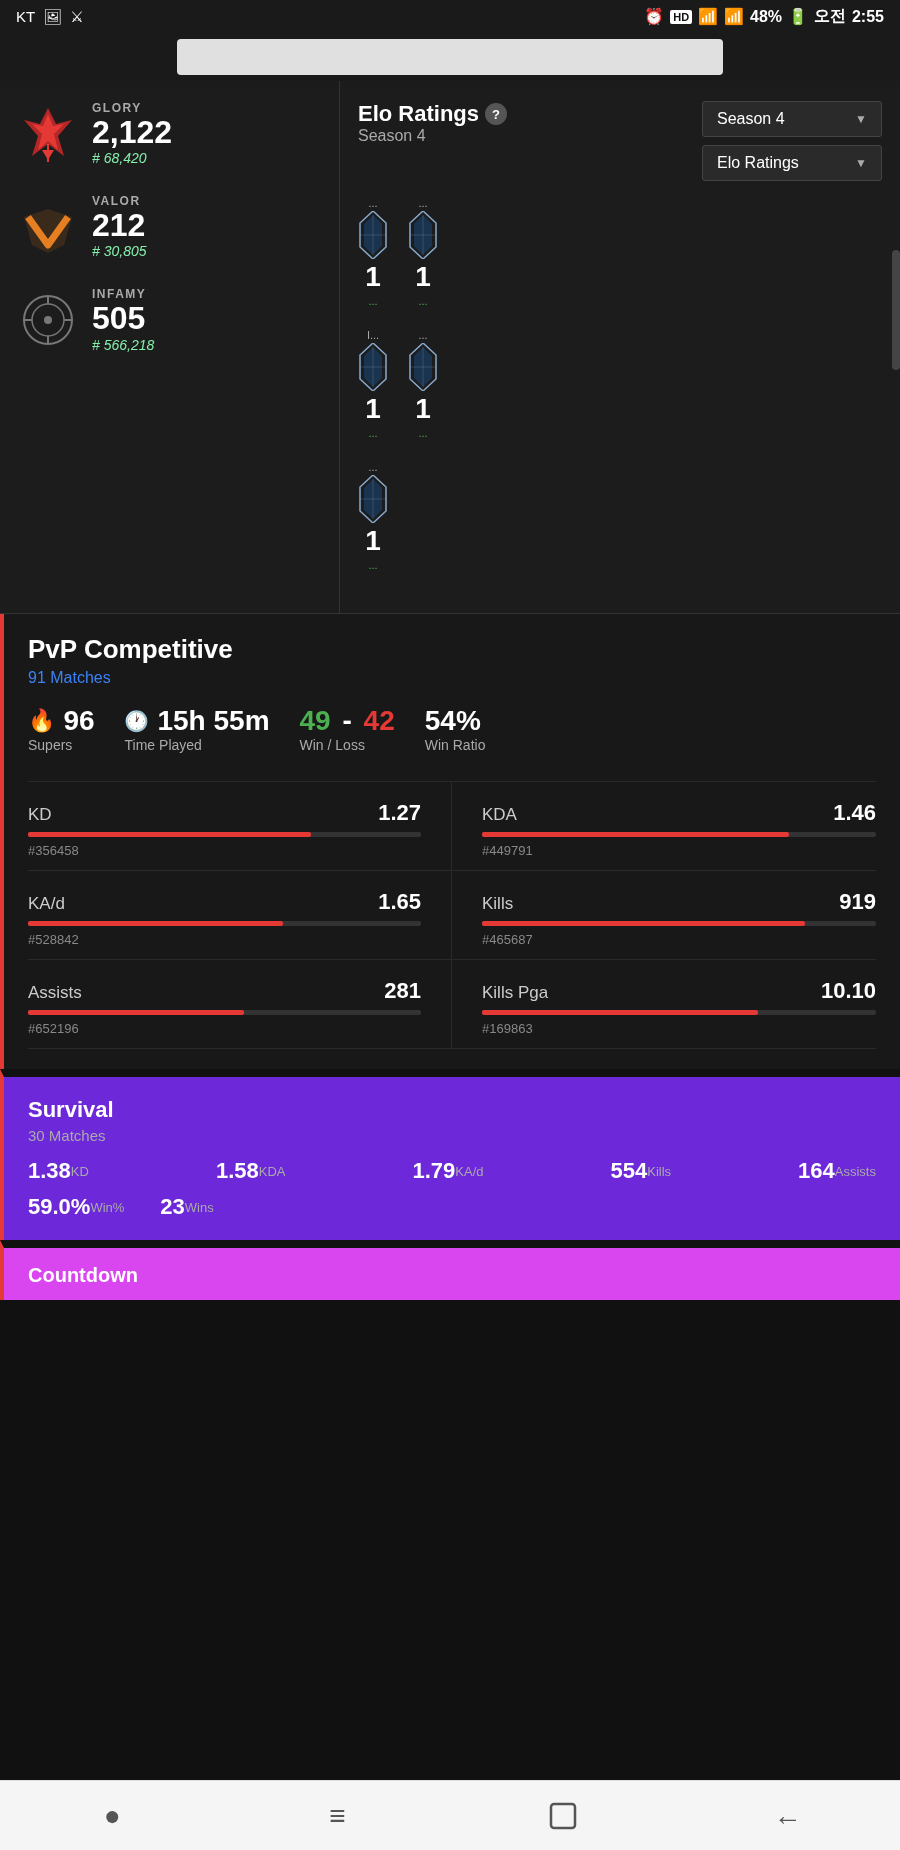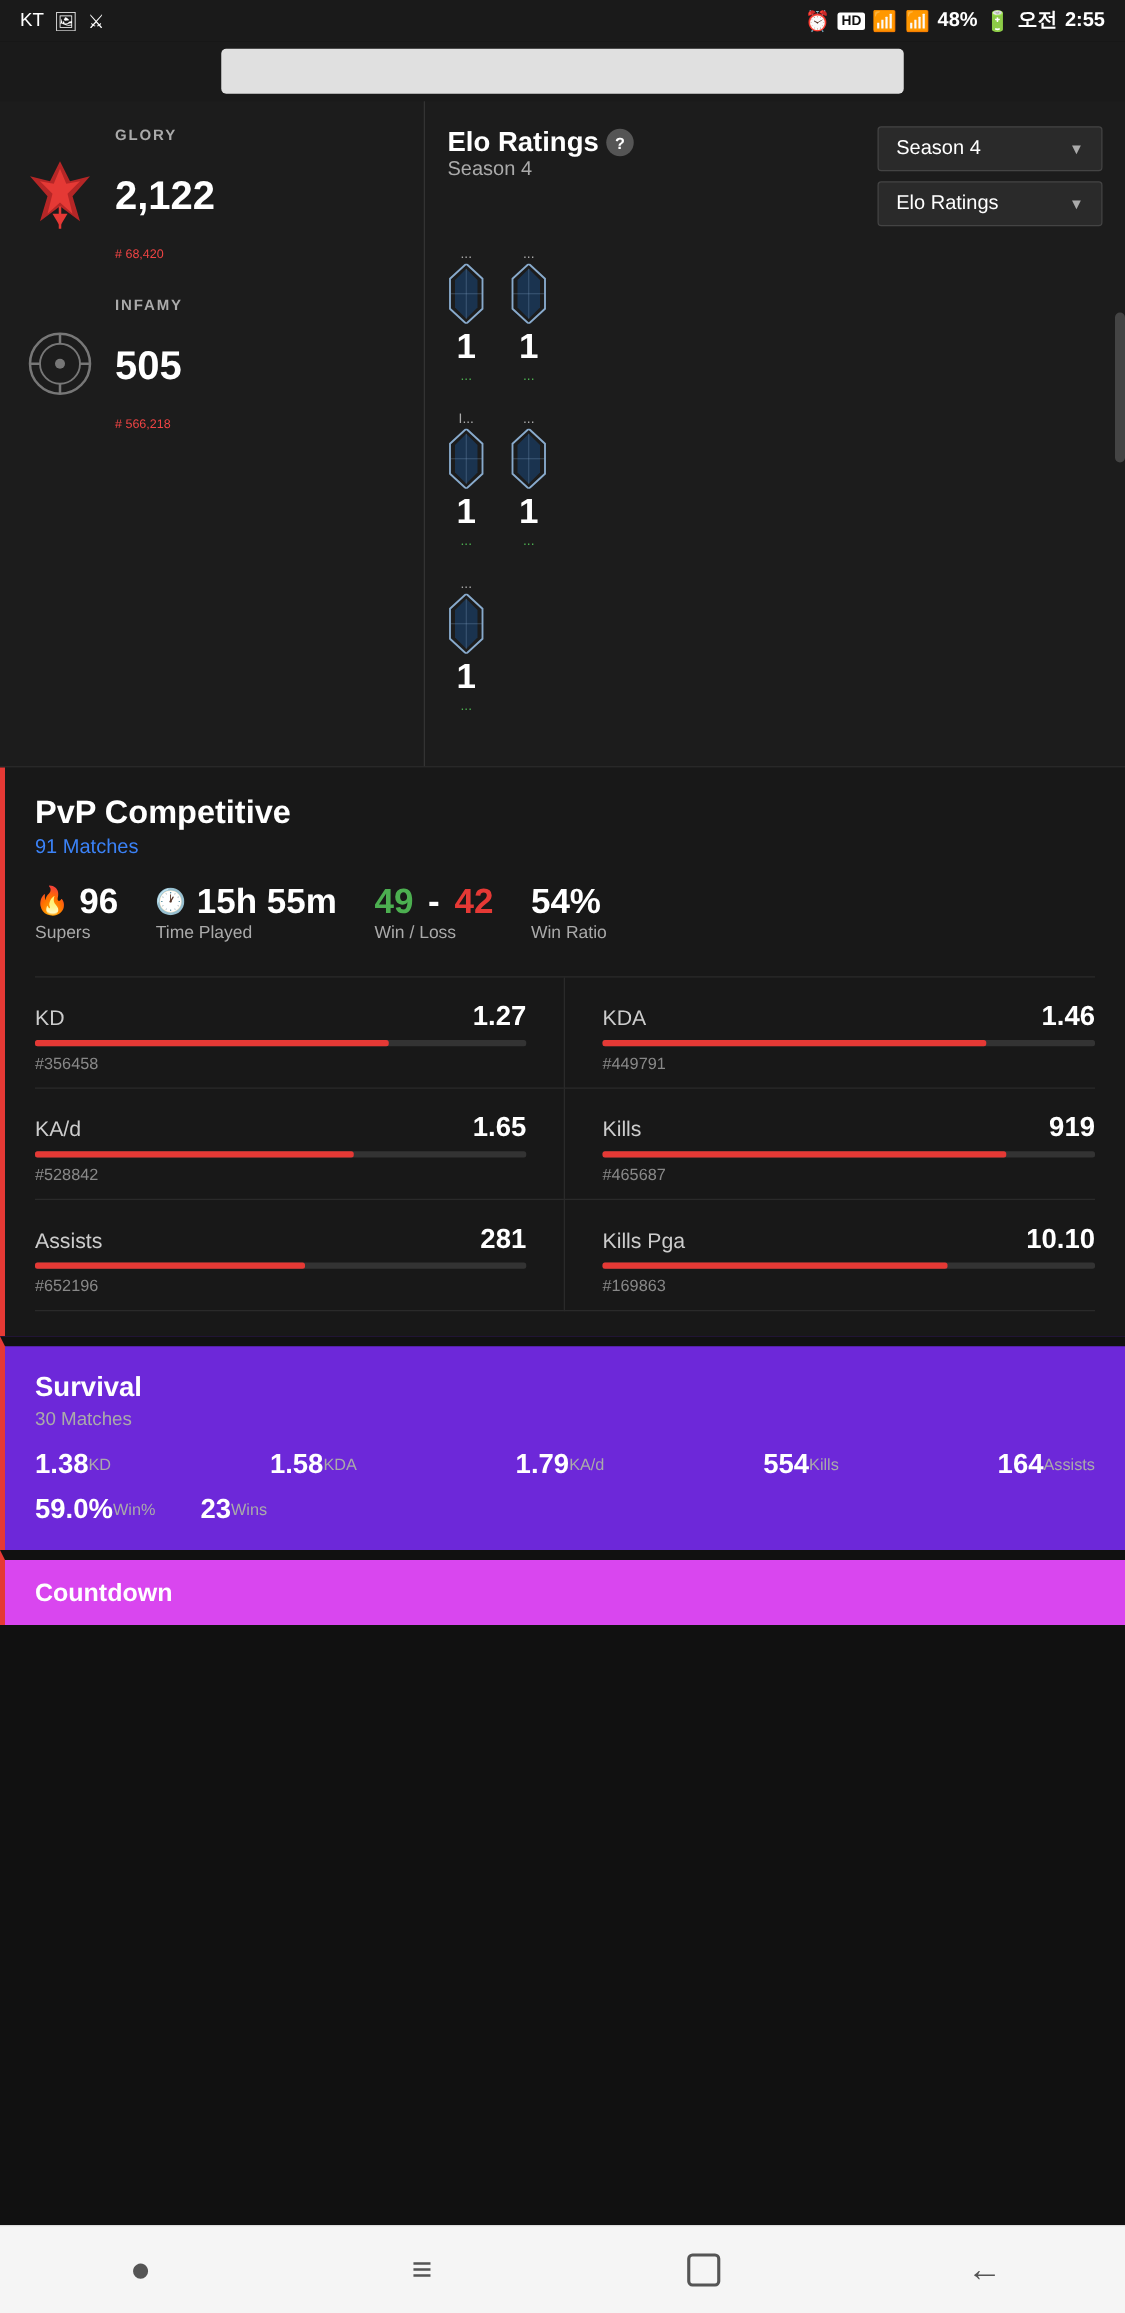--- a/index.html
+++ b/index.html
@@ -65,37 +65,38 @@
       margin-bottom: 28px;
     }
     .rating-icon {
       width: 60px;
       height: 60px;
       display: flex;
       align-items: center;
       justify-content: center;
       flex-shrink: 0;
     }
-    .rating-info { display: flex; flex-direction: column; gap: 24px; }
+    .rating-info { display: flex; flex-direction: column; }
     .rating-label {
       font-size: 12px;
       color: #aaa;
       letter-spacing: 1.5px;
       font-weight: bold;
       text-transform: uppercase;
     }
     .rating-value {
       font-size: 32px;
       font-weight: bold;
       color: #fff;
       line-height: 1.1;
     }
     .rating-rank {
-      font-size: 10px;
-      color: #ef4444;
+      font-size: 14px;
+      color: #86efac;
+      font-style: italic;
     }
 
     
     .valor-icon {
       color: #e67e22;
       font-size: 40px;
     }
 
     
     .infamy-icon {
@@ -422,20 +423,33 @@
           <polygon points="28,56 22,46 34,46" fill="#e53935"></polygon>
         </svg>
       </div>
       <div class="rating-info">
         <span class="rating-label">GLORY</span>
         <span class="rating-value">2,122</span>
         <span class="rating-rank"># 68,420</span>
       </div>
     </div>
 
+    <div class="rating-item">
+      <div class="rating-icon valor-icon">
+        <svg width="56" height="52" viewBox="0 0 56 52">
+          <polygon points="28,8 52,16 44,44 28,52 12,44 4,16" fill="#e67e22" opacity="0.15"></polygon>
+          <polyline points="8,16 28,44 48,16" fill="none" stroke="#e67e22" stroke-width="7" stroke-linejoin="round"></polyline>
+        </svg>
+      </div>
+      <div class="rating-info">
+        <span class="rating-label">VALOR</span>
+        <span class="rating-value">212</span>
+        <span class="rating-rank"># 30,805</span>
+      </div>
+    </div>
 
     <div class="rating-item">
       <div class="rating-icon infamy-icon">
         <svg width="56" height="56" viewBox="0 0 56 56">
           <circle cx="28" cy="28" r="24" fill="none" stroke="#777" stroke-width="2"></circle>
           <circle cx="28" cy="28" r="16" fill="none" stroke="#777" stroke-width="1.5"></circle>
           <circle cx="28" cy="28" r="4" fill="#777"></circle>
           <line x1="28" y1="4" x2="28" y2="12" stroke="#777" stroke-width="2"></line>
           <line x1="28" y1="44" x2="28" y2="52" stroke="#777" stroke-width="2"></line>
           <line x1="4" y1="28" x2="12" y2="28" stroke="#777" stroke-width="2"></line>

